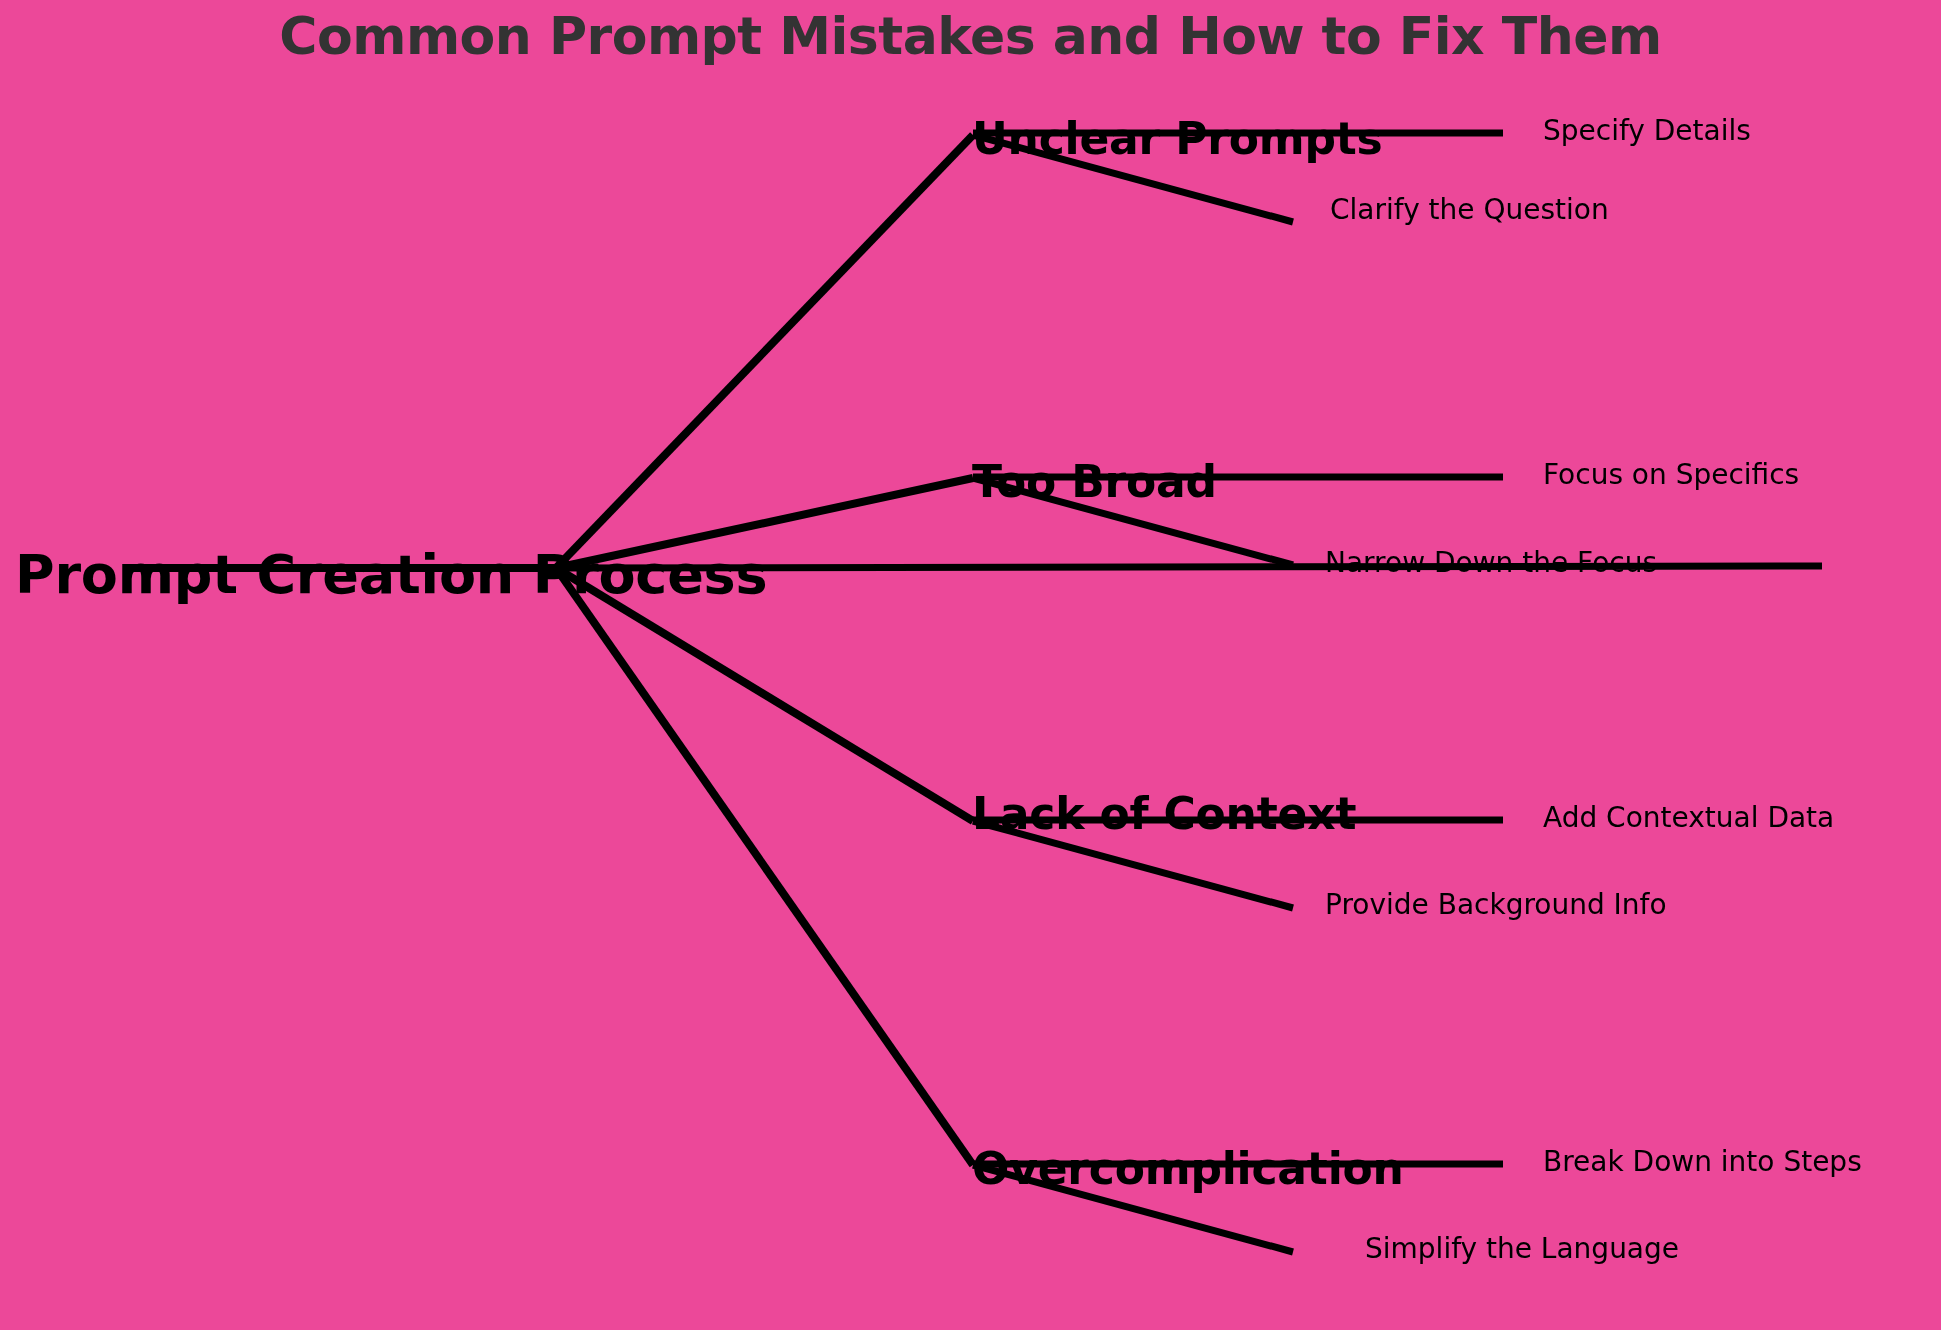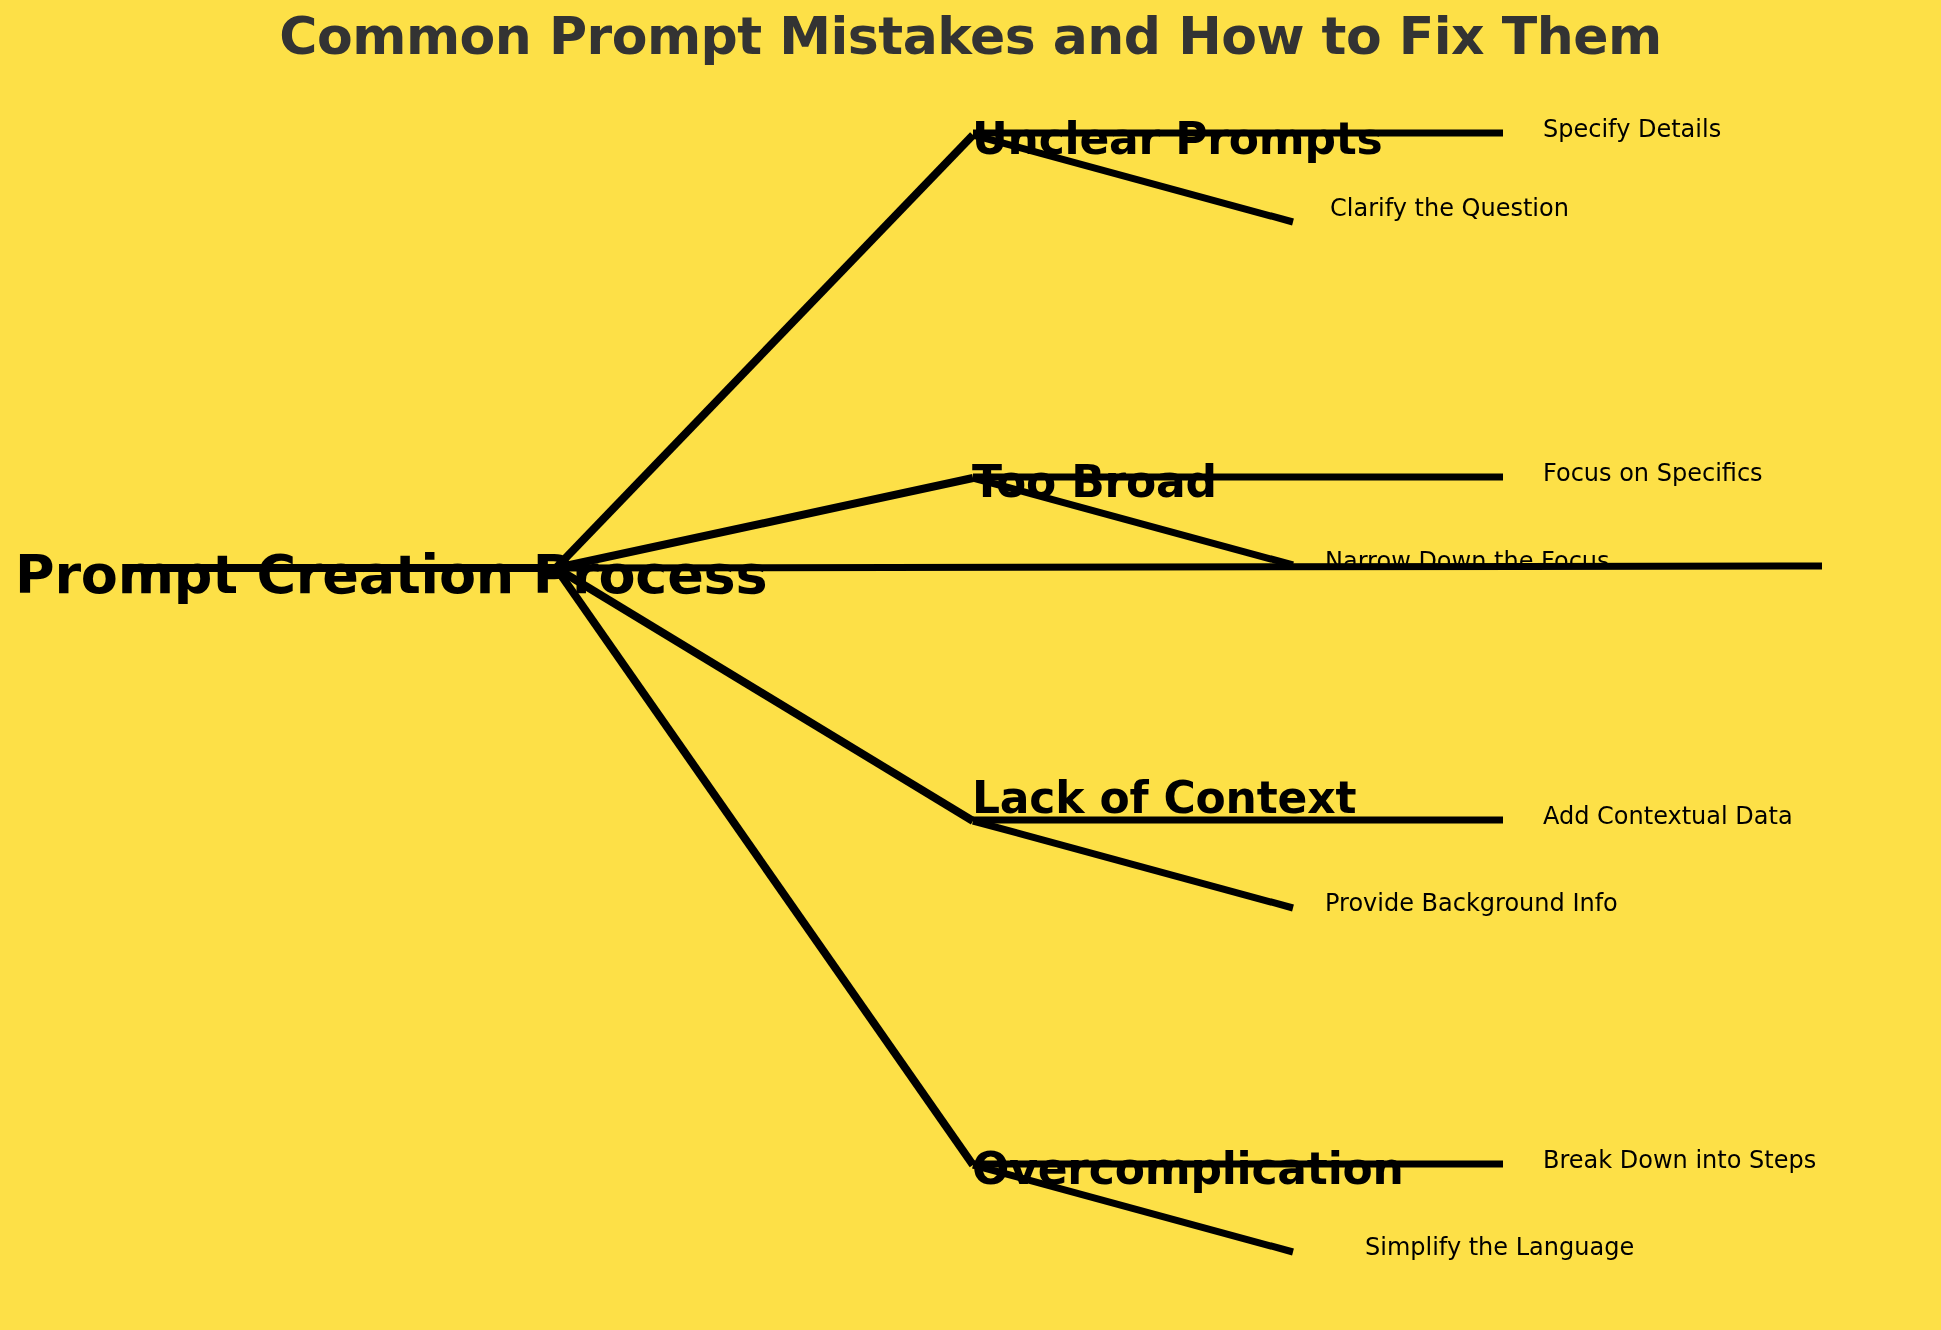--- a/index.html
+++ b/index.html
@@ -11,21 +11,21 @@
   body {
     width: 1941px;
     height: 1330px;
     overflow: hidden;
     font-family: "DejaVu Sans", sans-serif;
   }
   #canvas {
     position: relative;
     width: 1941px;
     height: 1330px;
-    background: #fde047;
+    background: #ec4899;
   }
   #edges {
     position: absolute;
     left: 0;
     top: 0;
     width: 1941px;
     height: 1330px;
   }
   .node-label {
     position: absolute;
@@ -54,21 +54,21 @@
   }
   .branch-label {
     font-family: "DejaVu Sans", sans-serif;
     font-weight: bold;
     font-size: 44px;
     letter-spacing: -0.2px;
   }
   .leaf-label {
     font-family: "DejaVu Sans", sans-serif;
     font-weight: normal;
-    font-size: 24px;
+    font-size: 28px;
   }
 </style>
 </head>
 <body>
 
 <div id="canvas">
 
   <div class="title" style="top:10px;">Common Prompt Mistakes and How to Fix Them</div>
 
   <svg id="edges" viewBox="0 0 1941 1330" aria-hidden="true">
@@ -106,21 +106,21 @@
   <div class="node-label root-label" style="left:15px; top:548px;">Prompt Creation Process</div>
 
   <div class="node-label branch-label" style="left:972px; top:117px;">Unclear Prompts</div>
   <div class="node-label leaf-label" style="left:1543px; top:117px;">Specify Details</div>
   <div class="node-label leaf-label" style="left:1330px; top:196px;">Clarify the Question</div>
 
   <div class="node-label branch-label" style="left:972px; top:460px;">Too Broad</div>
   <div class="node-label leaf-label" style="left:1543px; top:461px;">Focus on Specifics</div>
   <div class="node-label leaf-label" style="left:1325px; top:549px;">Narrow Down the Focus</div>
 
-  <div class="node-label branch-label" style="left:972px; top:776px;">Lack of Context</div>
+  <div class="node-label branch-label" style="left:972px; top:792px;">Lack of Context</div>
   <div class="node-label leaf-label" style="left:1543px; top:804px;">Add Contextual Data</div>
   <div class="node-label branch-label" style="left:972px; top:1147px;">Overcomplication</div>
 
   <div class="node-label leaf-label" style="left:1325px; top:891px;">Provide Background Info</div>
   <div class="node-label leaf-label" style="left:1543px; top:1148px;text-align:right;">Break Down into Steps</div>
   <div class="node-label leaf-label" style="left:1325px; top:1235px;margin-left:40px;">Simplify the Language</div>
 
 </div>
 
 </body></html>

